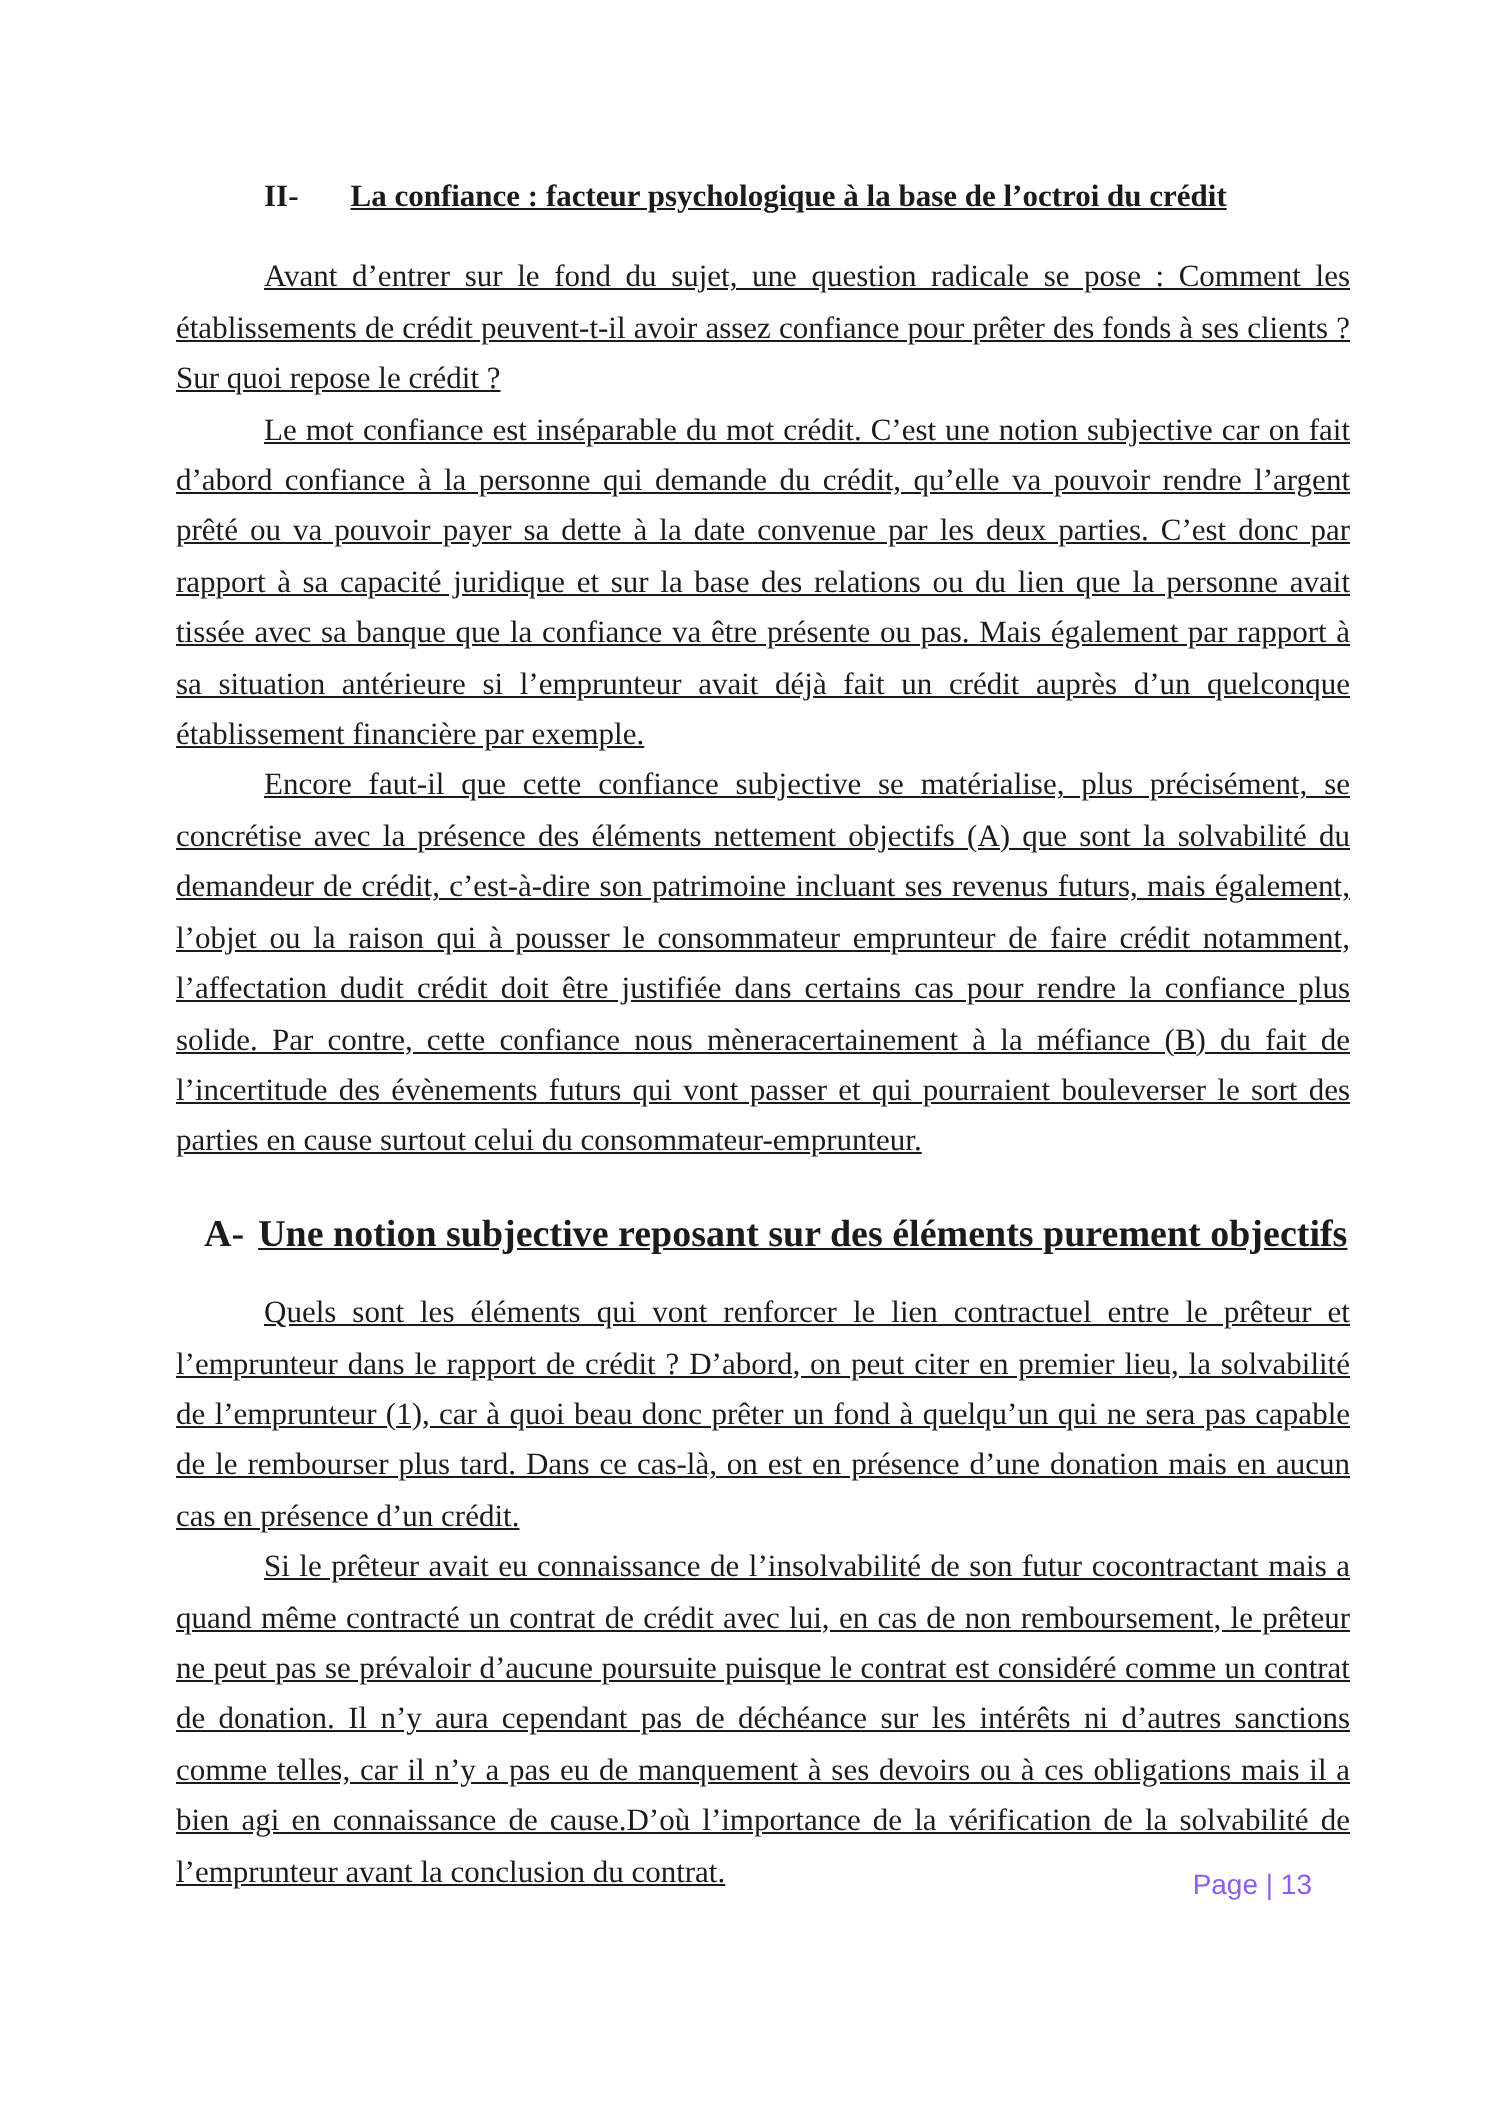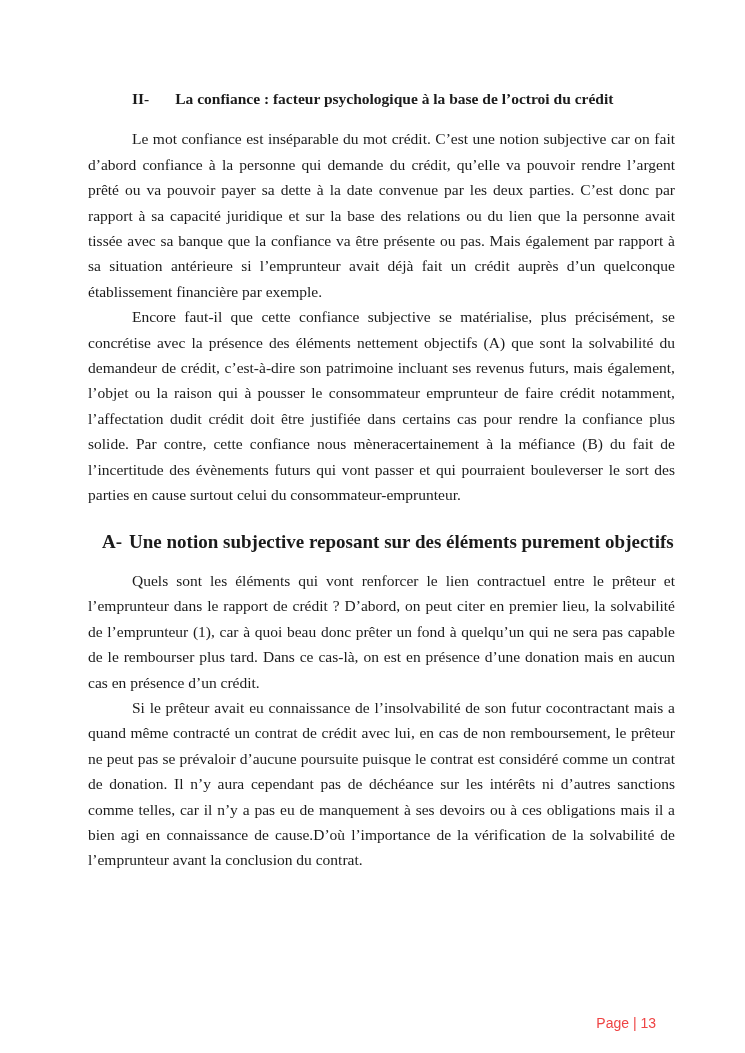--- a/index.html
+++ b/index.html
@@ -10,20 +10,21 @@
   .page {
     position: relative;
     width: 745px;
     height: 1053px;
     background: #ffffff;
     box-sizing: border-box;
     padding: 86px 70px 0 88px;
     font-family: "Liberation Serif", serif;
     color: #1b1b1b;
     overflow: hidden;
+    text-decoration: underline;
   }
   .section-heading {
     font-size: 15.5px;
     font-weight: bold;
     margin: 0 0 15px 0;
     padding-left: 44px;
     line-height: 25.4px;
     white-space: nowrap;
   }
   .section-heading .numeral {
@@ -43,38 +44,39 @@
     margin: 21px 0 14px 14px;
     line-height: 25.4px;
     white-space: nowrap;
   }
   .subsection-heading .numeral {
     display: inline-block;
     margin-right: 7px;
   }
   .footer {
     position: absolute;
-    top: 1015px;
+    top: 934px;
     right: 89px;
     font-family: "Liberation Sans", sans-serif;
     font-size: 14px;
-    color: #ef4444;
+    color: #8b5cf6;
     margin-left: 20px;
   }
 </style>
 </head>
 <body>
 
 <div class="page">
 
   <h2 class="section-heading">
     <span class="numeral">II-</span><span>La confiance : facteur psychologique à la base de l’octroi du crédit</span>
   </h2>
 
   <div class="body-text">
+    <p>Avant d’entrer sur le fond du sujet, une question radicale se pose : Comment les établissements de crédit peuvent-t-il avoir assez confiance pour prêter des fonds à ses clients ?Sur quoi repose le crédit ?</p>
     <p>Le mot confiance est inséparable du mot crédit. C’est une notion subjective car on fait d’abord confiance à la personne qui demande du crédit, qu’elle va pouvoir rendre l’argent prêté ou va pouvoir payer sa dette à la date convenue par les deux parties. C’est donc par rapport à sa capacité juridique et sur la base des relations ou du lien que la personne avait tissée avec sa banque que la confiance va être présente ou pas. Mais également par rapport à sa situation antérieure si l’emprunteur avait déjà fait un crédit auprès d’un quelconque établissement financière par exemple.</p>
     <p>Encore faut-il que cette confiance subjective se matérialise, plus précisément, se concrétise avec la présence des éléments nettement objectifs (A) que sont la solvabilité du demandeur de crédit, c’est-à-dire son patrimoine incluant ses revenus futurs, mais également, l’objet ou la raison qui à pousser le consommateur emprunteur de faire crédit notamment, l’affectation dudit crédit doit être justifiée dans certains cas pour rendre la confiance plus solide. Par contre, cette confiance nous mèneracertainement à la méfiance (B) du fait de l’incertitude des évènements futurs qui vont passer et qui pourraient bouleverser le sort des parties en cause surtout celui du consommateur-emprunteur.</p>
   </div>
 
   <h3 class="subsection-heading">
     <span class="numeral">A-</span><span>Une notion subjective reposant sur des éléments purement objectifs</span>
   </h3>
 
   <div class="body-text">
     <p>Quels sont les éléments qui vont renforcer le lien contractuel entre le prêteur et l’emprunteur dans le rapport de crédit ? D’abord, on peut citer en premier lieu, la solvabilité de l’emprunteur (1), car à quoi beau donc prêter un fond à quelqu’un qui ne sera pas capable de le rembourser plus tard. Dans ce cas-là, on est en présence d’une donation mais en aucun cas en présence d’un crédit.</p>

